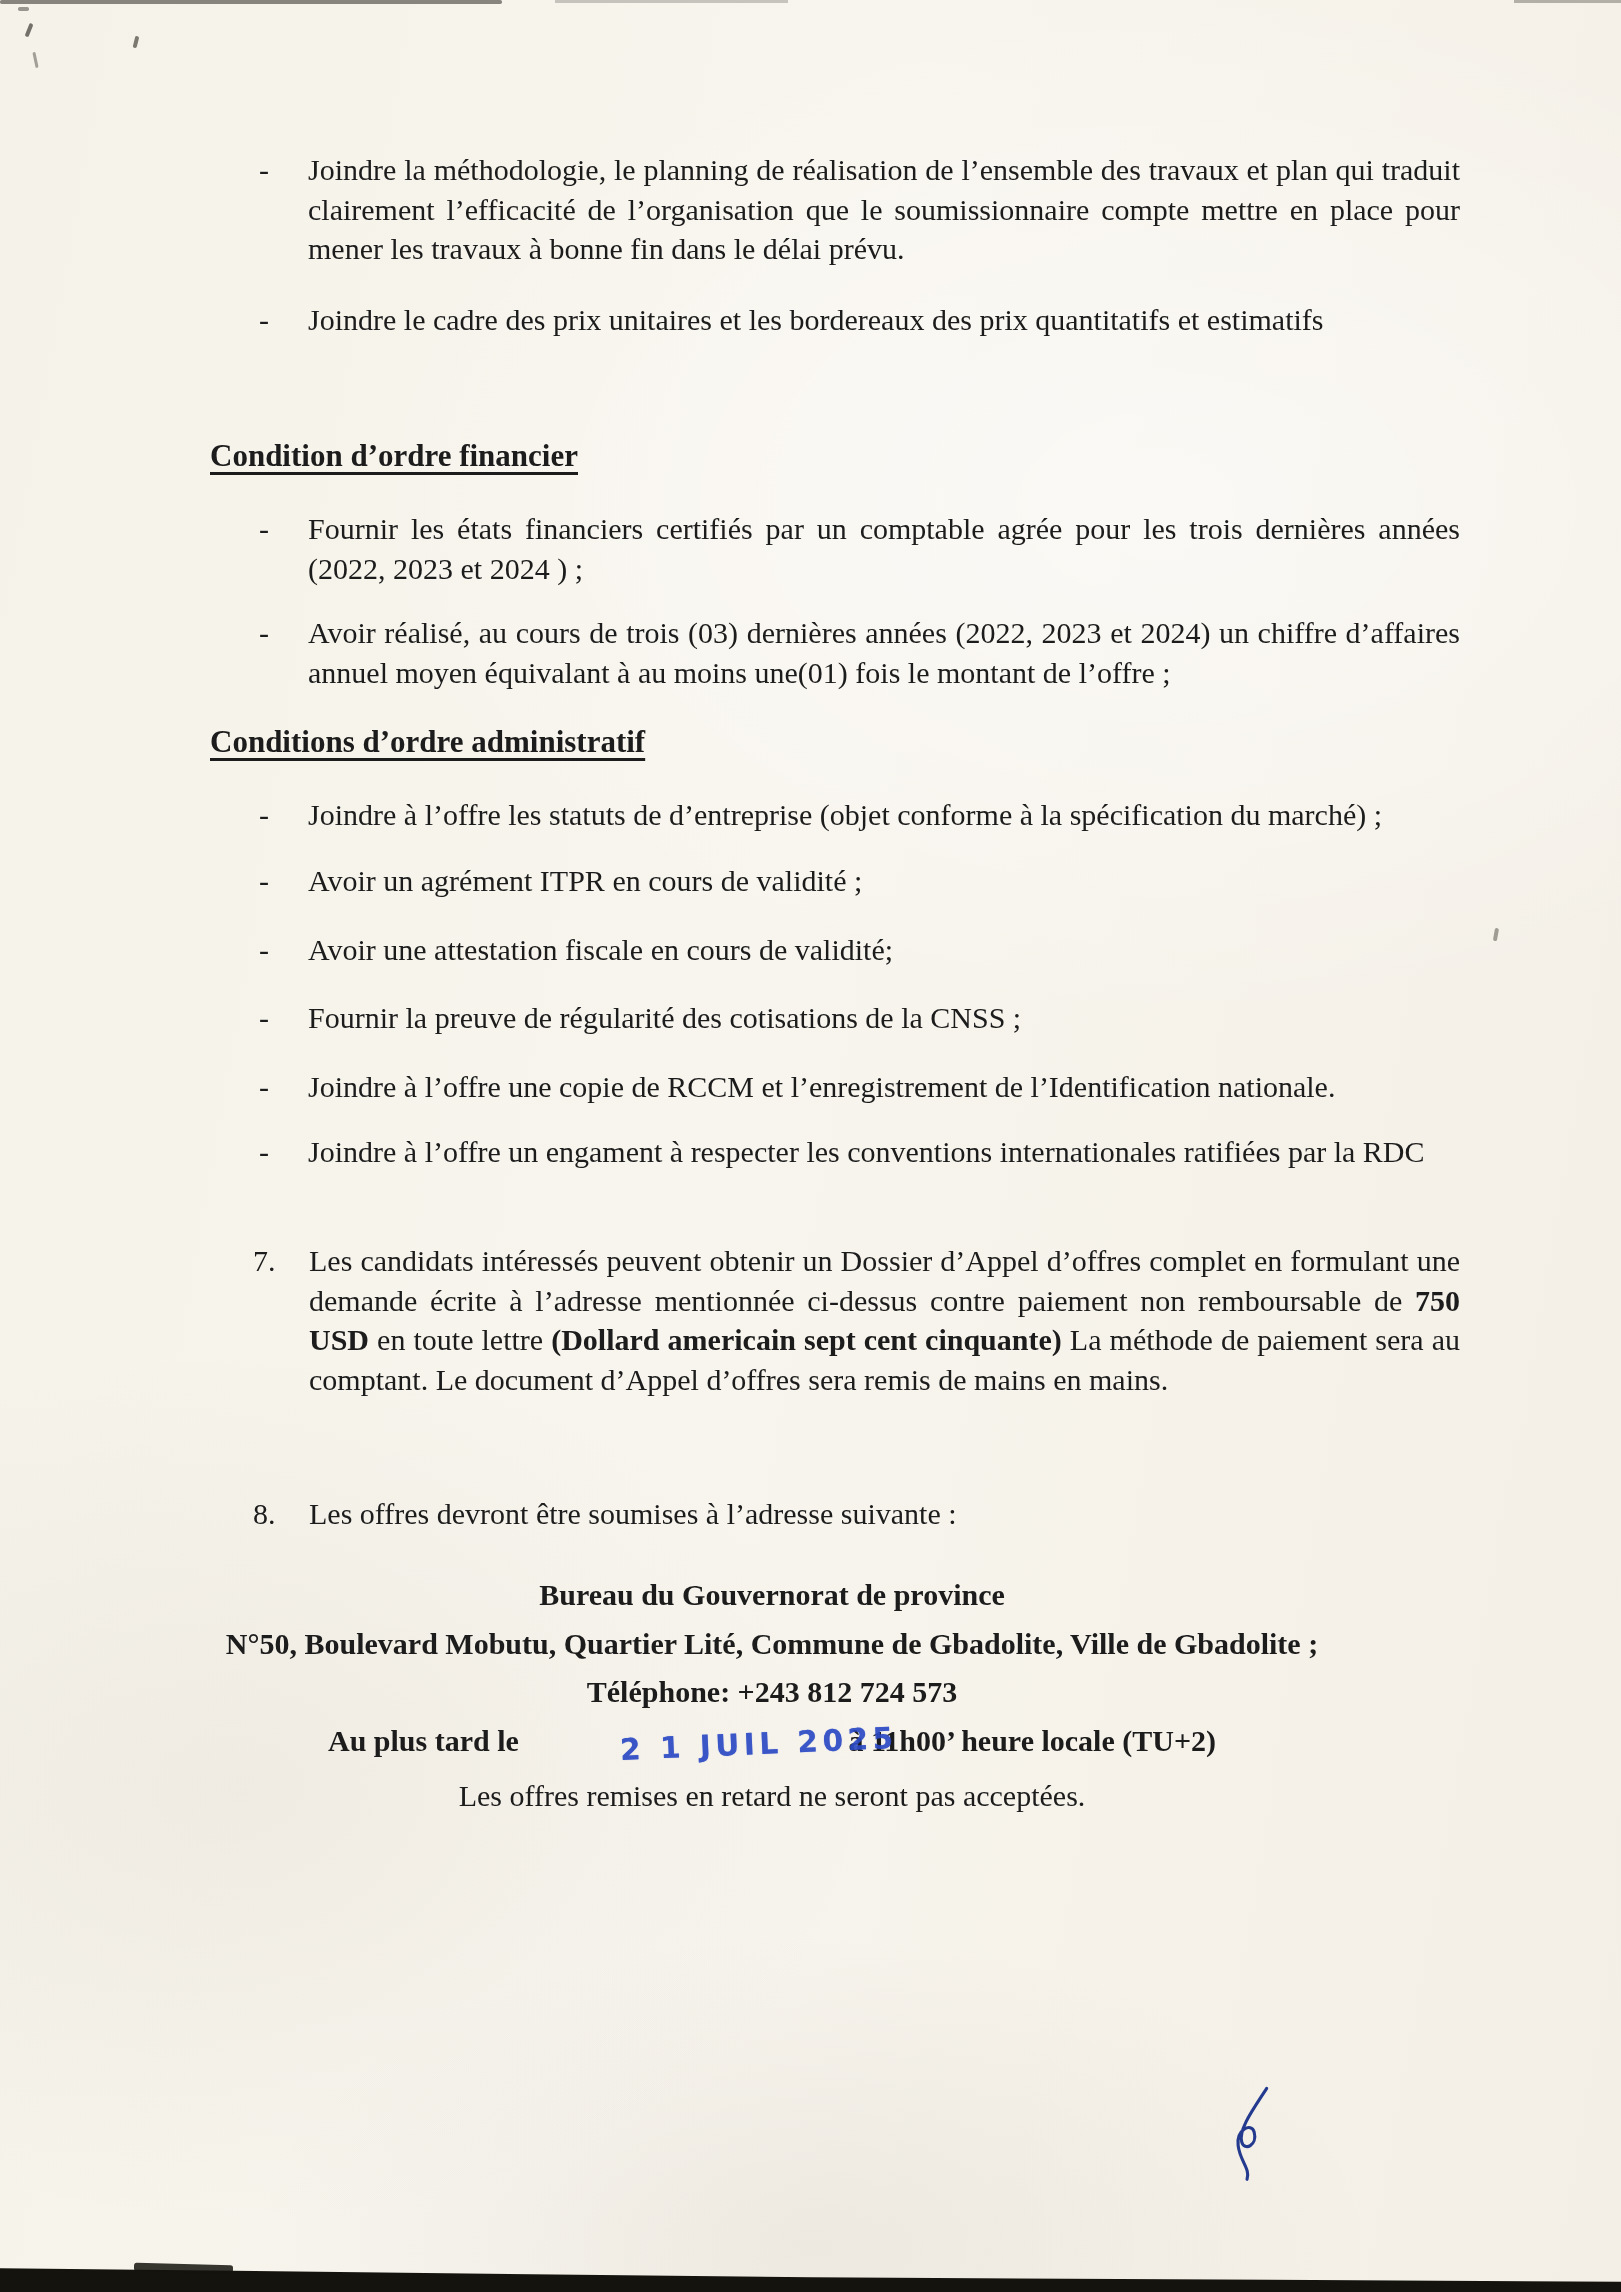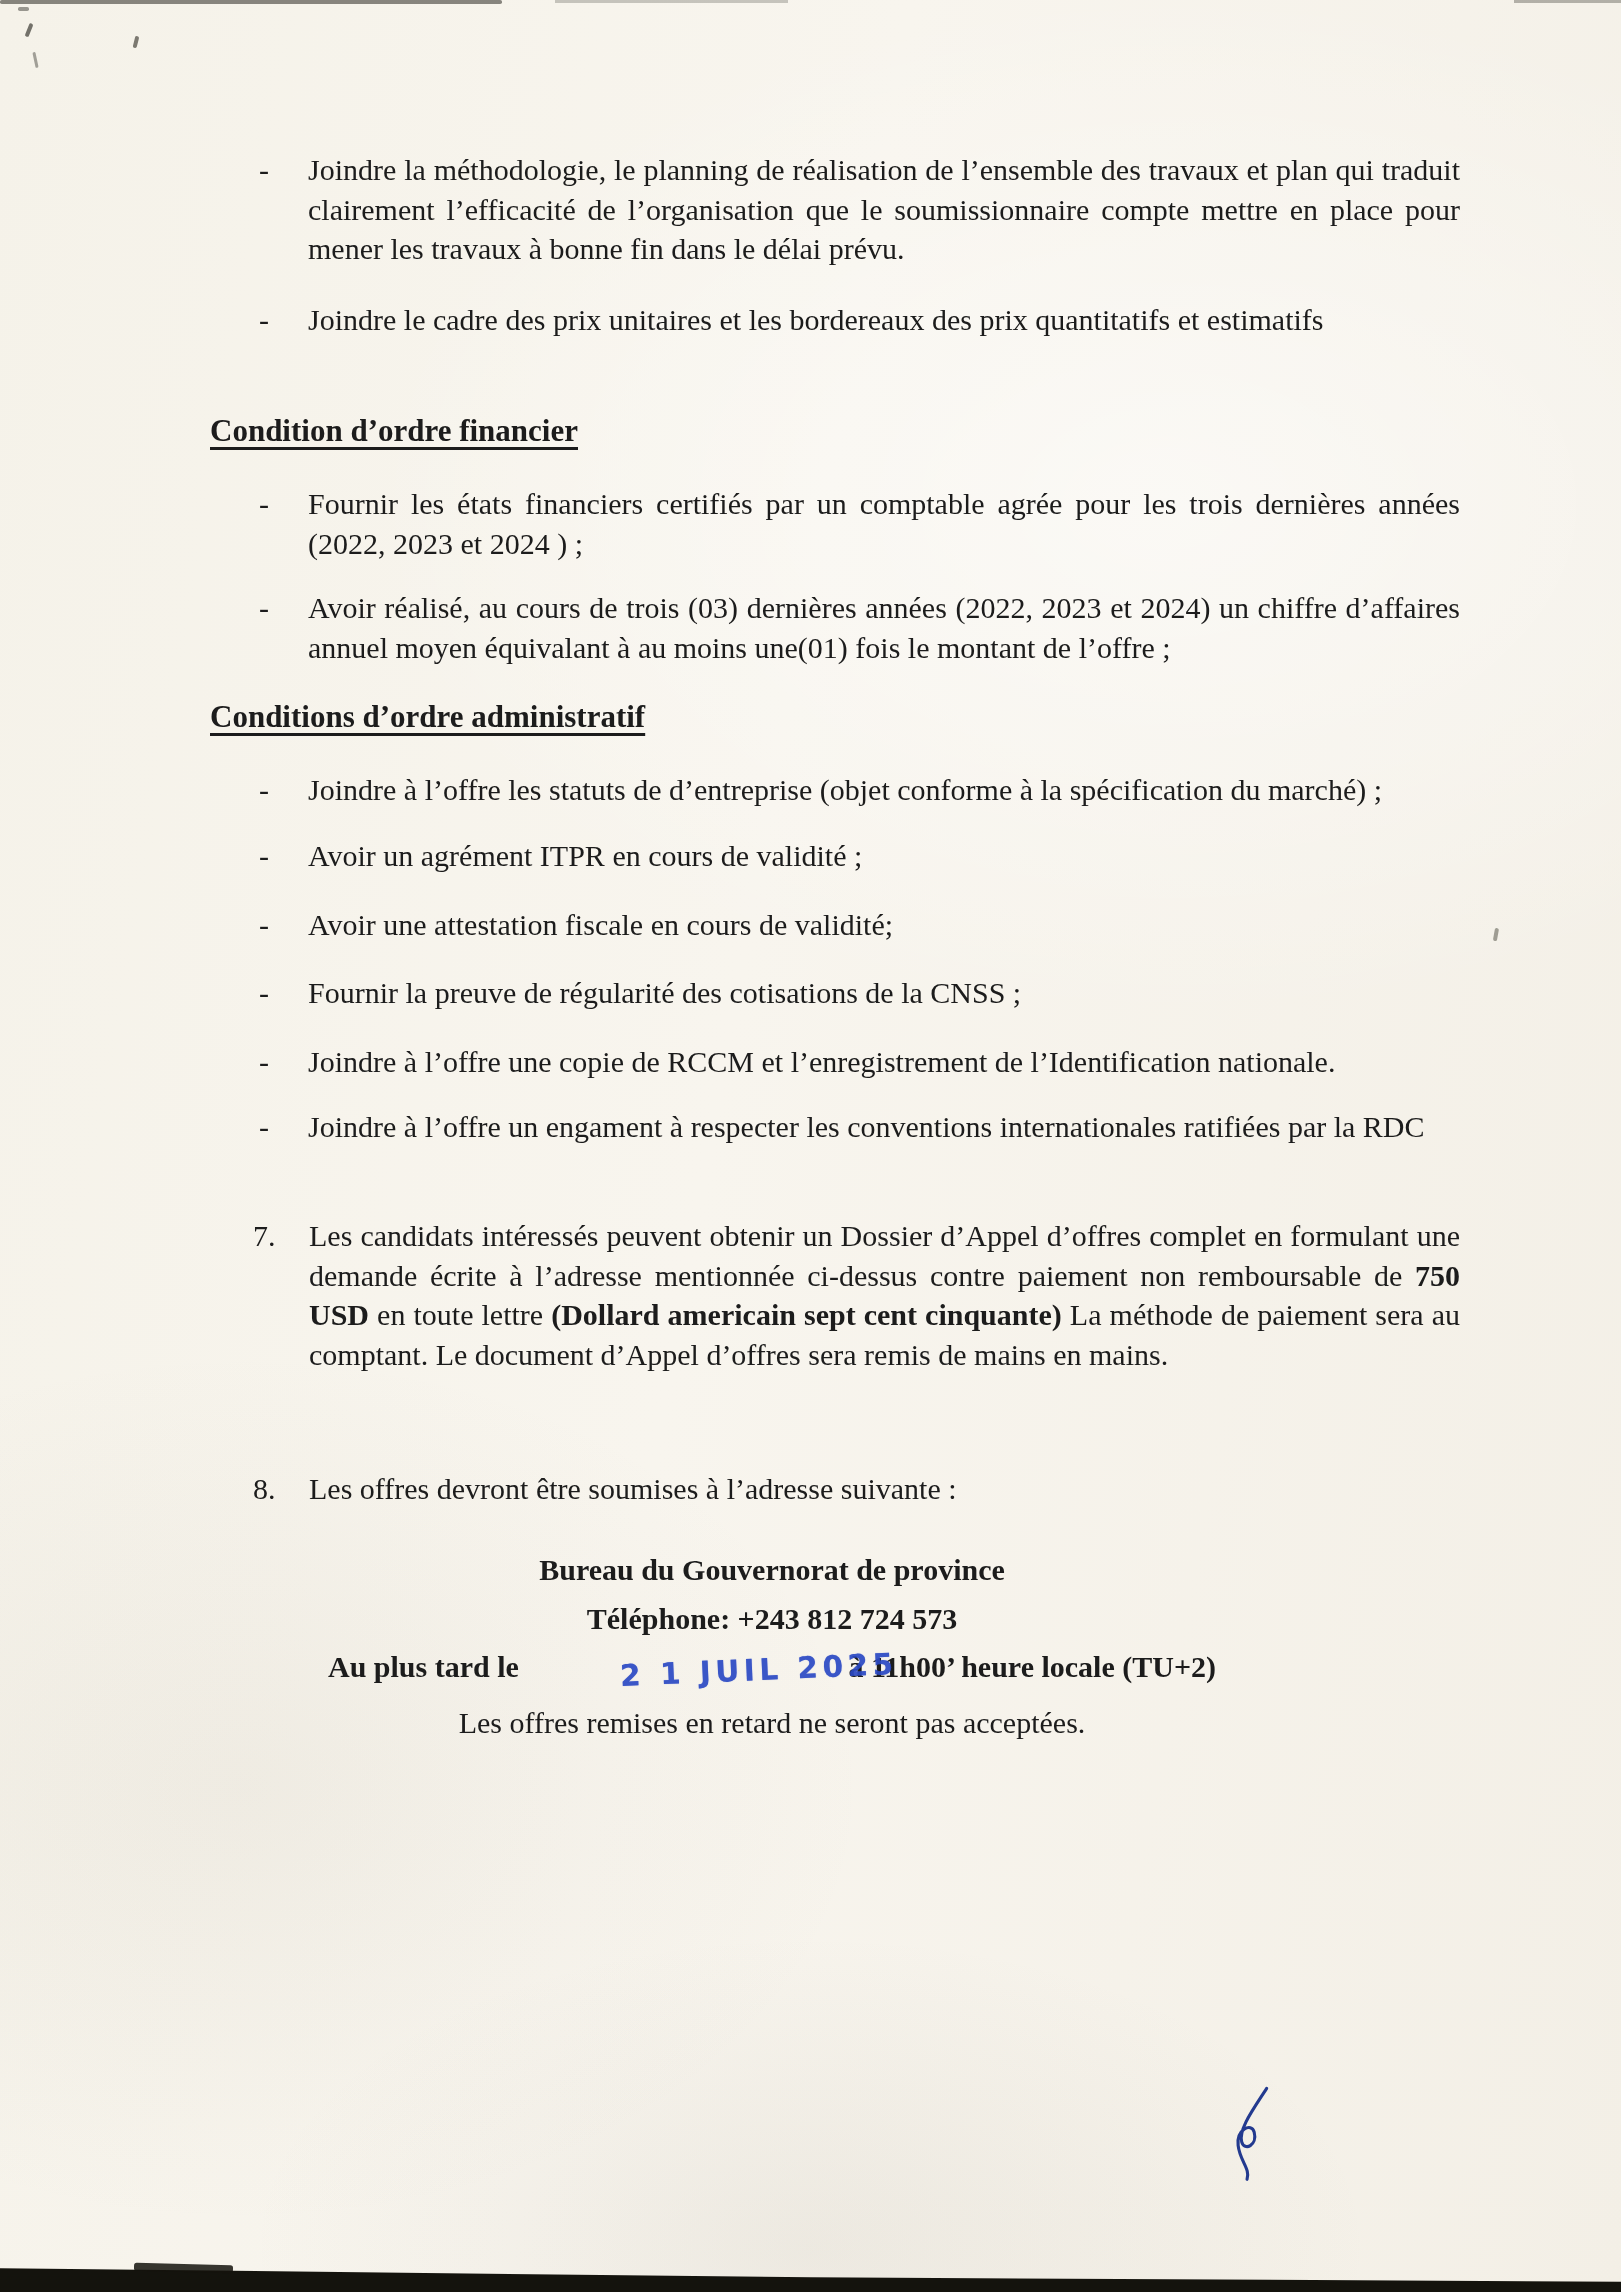--- a/index.html
+++ b/index.html
@@ -36,21 +36,21 @@
   .mb-std     { margin-bottom: 27px; }
   .mb-sm      { margin-bottom: 29px; }
   .mb-fin     { margin-bottom: 25px; }
 
   .heading {
     font-weight: bold;
     text-decoration: underline;
     text-underline-offset: 6.3px;
     font-size: 31px;
   }
-  .heading-financial { margin-top: 72px; margin-bottom: 32px; }
+  .heading-financial { margin-top: 97px; margin-bottom: 32px; }
   .heading-admin     { margin-top: 29px;  margin-bottom: 32px; }
 
   .numbered { display: flex; margin-left: 43px; }
   .num   { flex: 0 0 56px; }
   .ntext { flex: 1; text-align: justify; margin: 0; }
   .item7 { margin-top: 70px; }
   .item8 { margin-top: 94px; }
   b { font-weight: bold; }
 
   .address {
@@ -183,20 +183,21 @@
       <p class="ntext"><span>Les candidats intéressés peuvent obtenir un Dossier d’Appel d’offres complet en formulant une demande écrite à l’adresse mentionnée ci-dessus contre paiement non remboursable de </span><b>750 USD</b><span> en toute lettre </span><b>(Dollard americain sept cent cinquante)</b><span> La méthode de paiement sera au comptant. Le document d’Appel d’offres sera remis de mains en mains.</span></p>
     </div>
 
     <div class="numbered item8">
       <span class="num">8.</span>
       <p class="ntext">Les offres devront être soumises à l’adresse suivante :</p>
     </div>
 
     <div class="address">
       <div class="addr-line bold">Bureau du Gouvernorat de province</div>
+      <div class="addr-line bold">N°50, Boulevard Mobutu, Quartier Lité, Commune de Gbadolite, Ville de Gbadolite ;</div>
       <div class="addr-line bold">Téléphone: +243 812 724 573</div>
       <div class="addr-line bold deadline"><span>Au plus tard le </span><span class="stamp-wrap"><span class="stamp">2 1 JUIL 2025</span></span><span>à 11h00’ heure locale (TU+2)</span></div>
       <div class="addr-line late">Les offres remises en retard  ne seront pas acceptées.</div>
     </div>
 
   </div>
 </div>
 
 
 </body></html>

